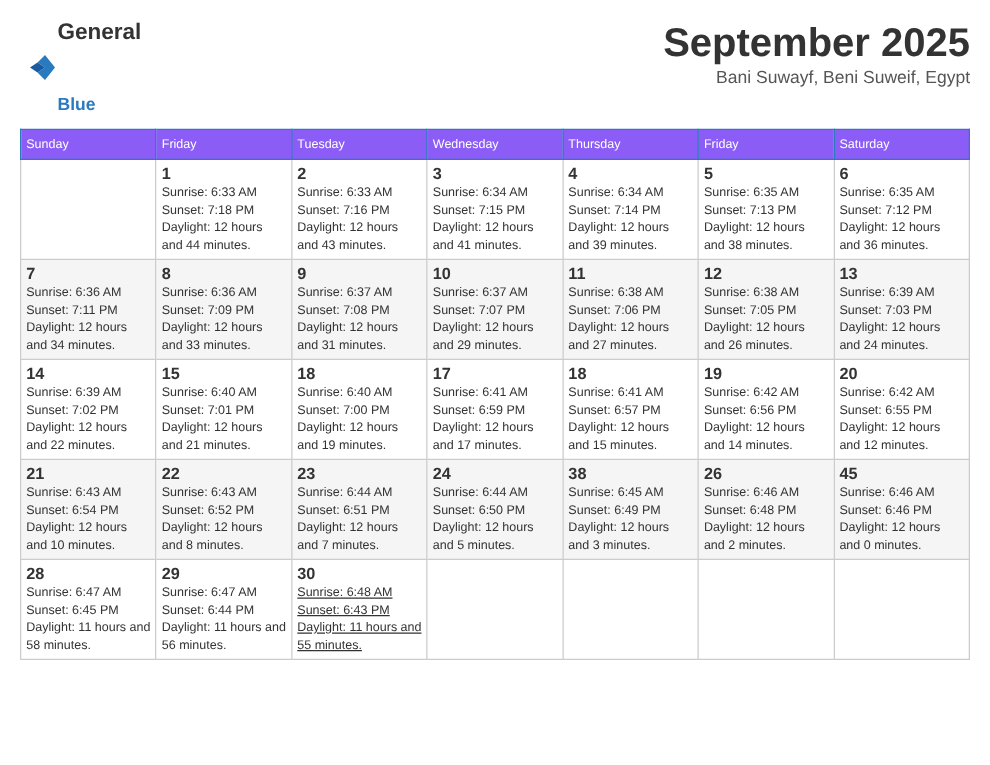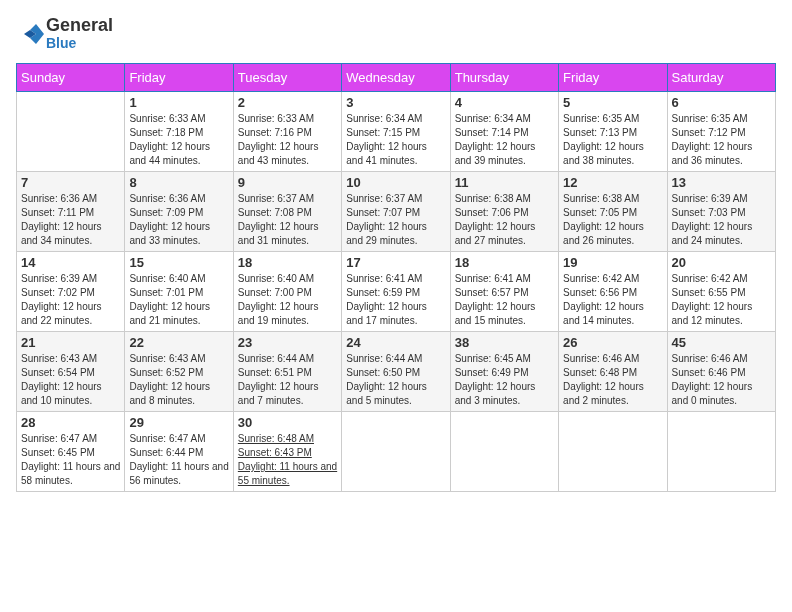--- a/index.html
+++ b/index.html
@@ -17,20 +17,21 @@
       margin-bottom: 12px;
     }
     .logo {
       display: flex;
       align-items: center;
     }
     .logo-text {
       display: flex;
       flex-direction: column;
       line-height: 1.1;
+      gap: 40px;
     }
     .logo-general {
       font-size: 18px;
       font-weight: bold;
       color: #333;
     }
     .logo-blue {
       font-size: 14px;
       font-weight: bold;
       color: #2a7abf;
@@ -51,25 +52,25 @@
     .location {
       font-size: 14px;
       color: #555;
     }
     .calendar {
       width: 100%;
       border-collapse: collapse;
       font-size: 11px;
     }
     .calendar th {
-      background: #d946ef;
+      background: #8b5cf6;
       color: #fff;
       padding: 6px 4px;
       text-align: left;
-      font-size: 13px;
+      font-size: 10px;
       font-weight: normal;
       border: 1px solid #2a7abf;
     }
     .calendar td {
       vertical-align: top;
       border: 1px solid #ccc;
       padding: 3px 4px;
       width: 108px;
       min-height: 75px;
       height: 80px;
@@ -104,20 +105,24 @@
   <div class="logo">
     <svg class="logo-icon" viewBox="0 0 28 28">
       <polygon points="20,4 28,14 20,24 14,18 20,14 14,10" fill="#2a7abf"></polygon>
       <polygon points="14,10 20,14 14,18 8,14" fill="#1a5a9f"></polygon>
     </svg>
     <div class="logo-text">
       <span class="logo-general">General</span>
       <span class="logo-blue">Blue</span>
     </div>
   </div>
+  <div class="title-block">
+    <div class="month-title">September 2025</div>
+    <div class="location">Bani Suwayf, Beni Suweif, Egypt</div>
+  </div>
 </div>
 
 <table class="calendar">
   <thead>
     <tr>
     <th>Sunday</th>
         <th>Friday</th>
         <th>Tuesday</th>
         <th>Wednesday</th>
         <th>Thursday</th>

